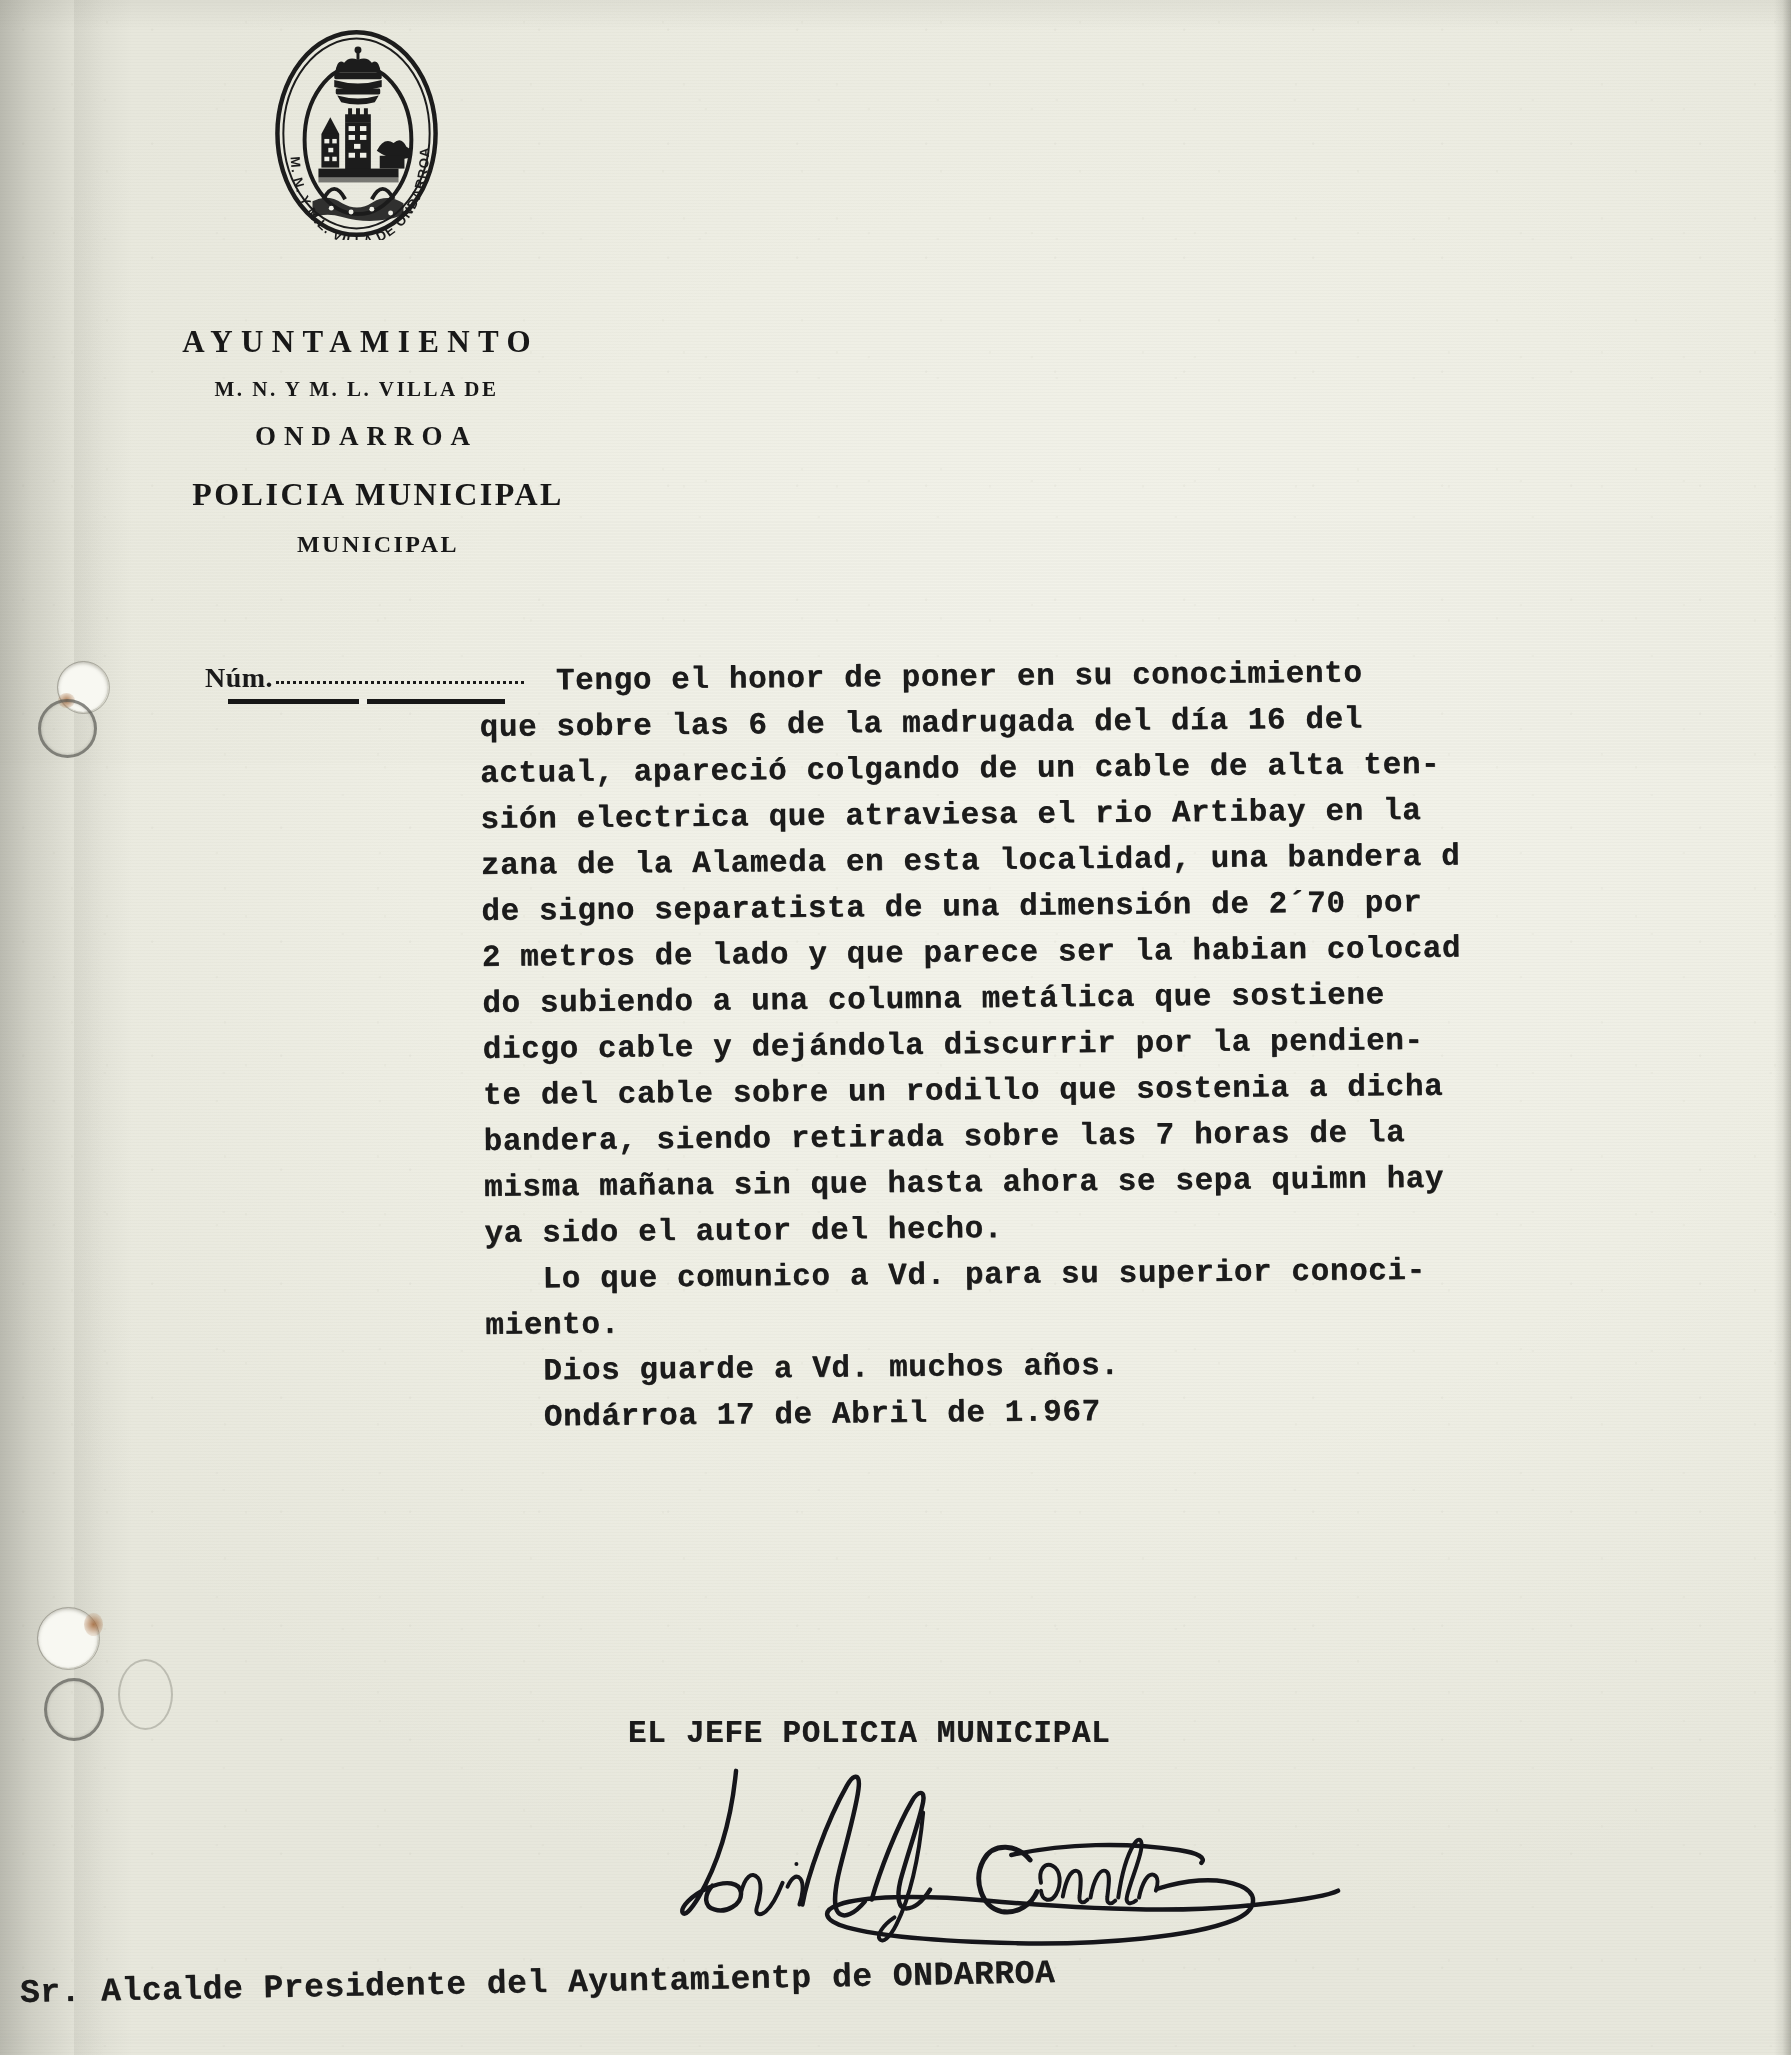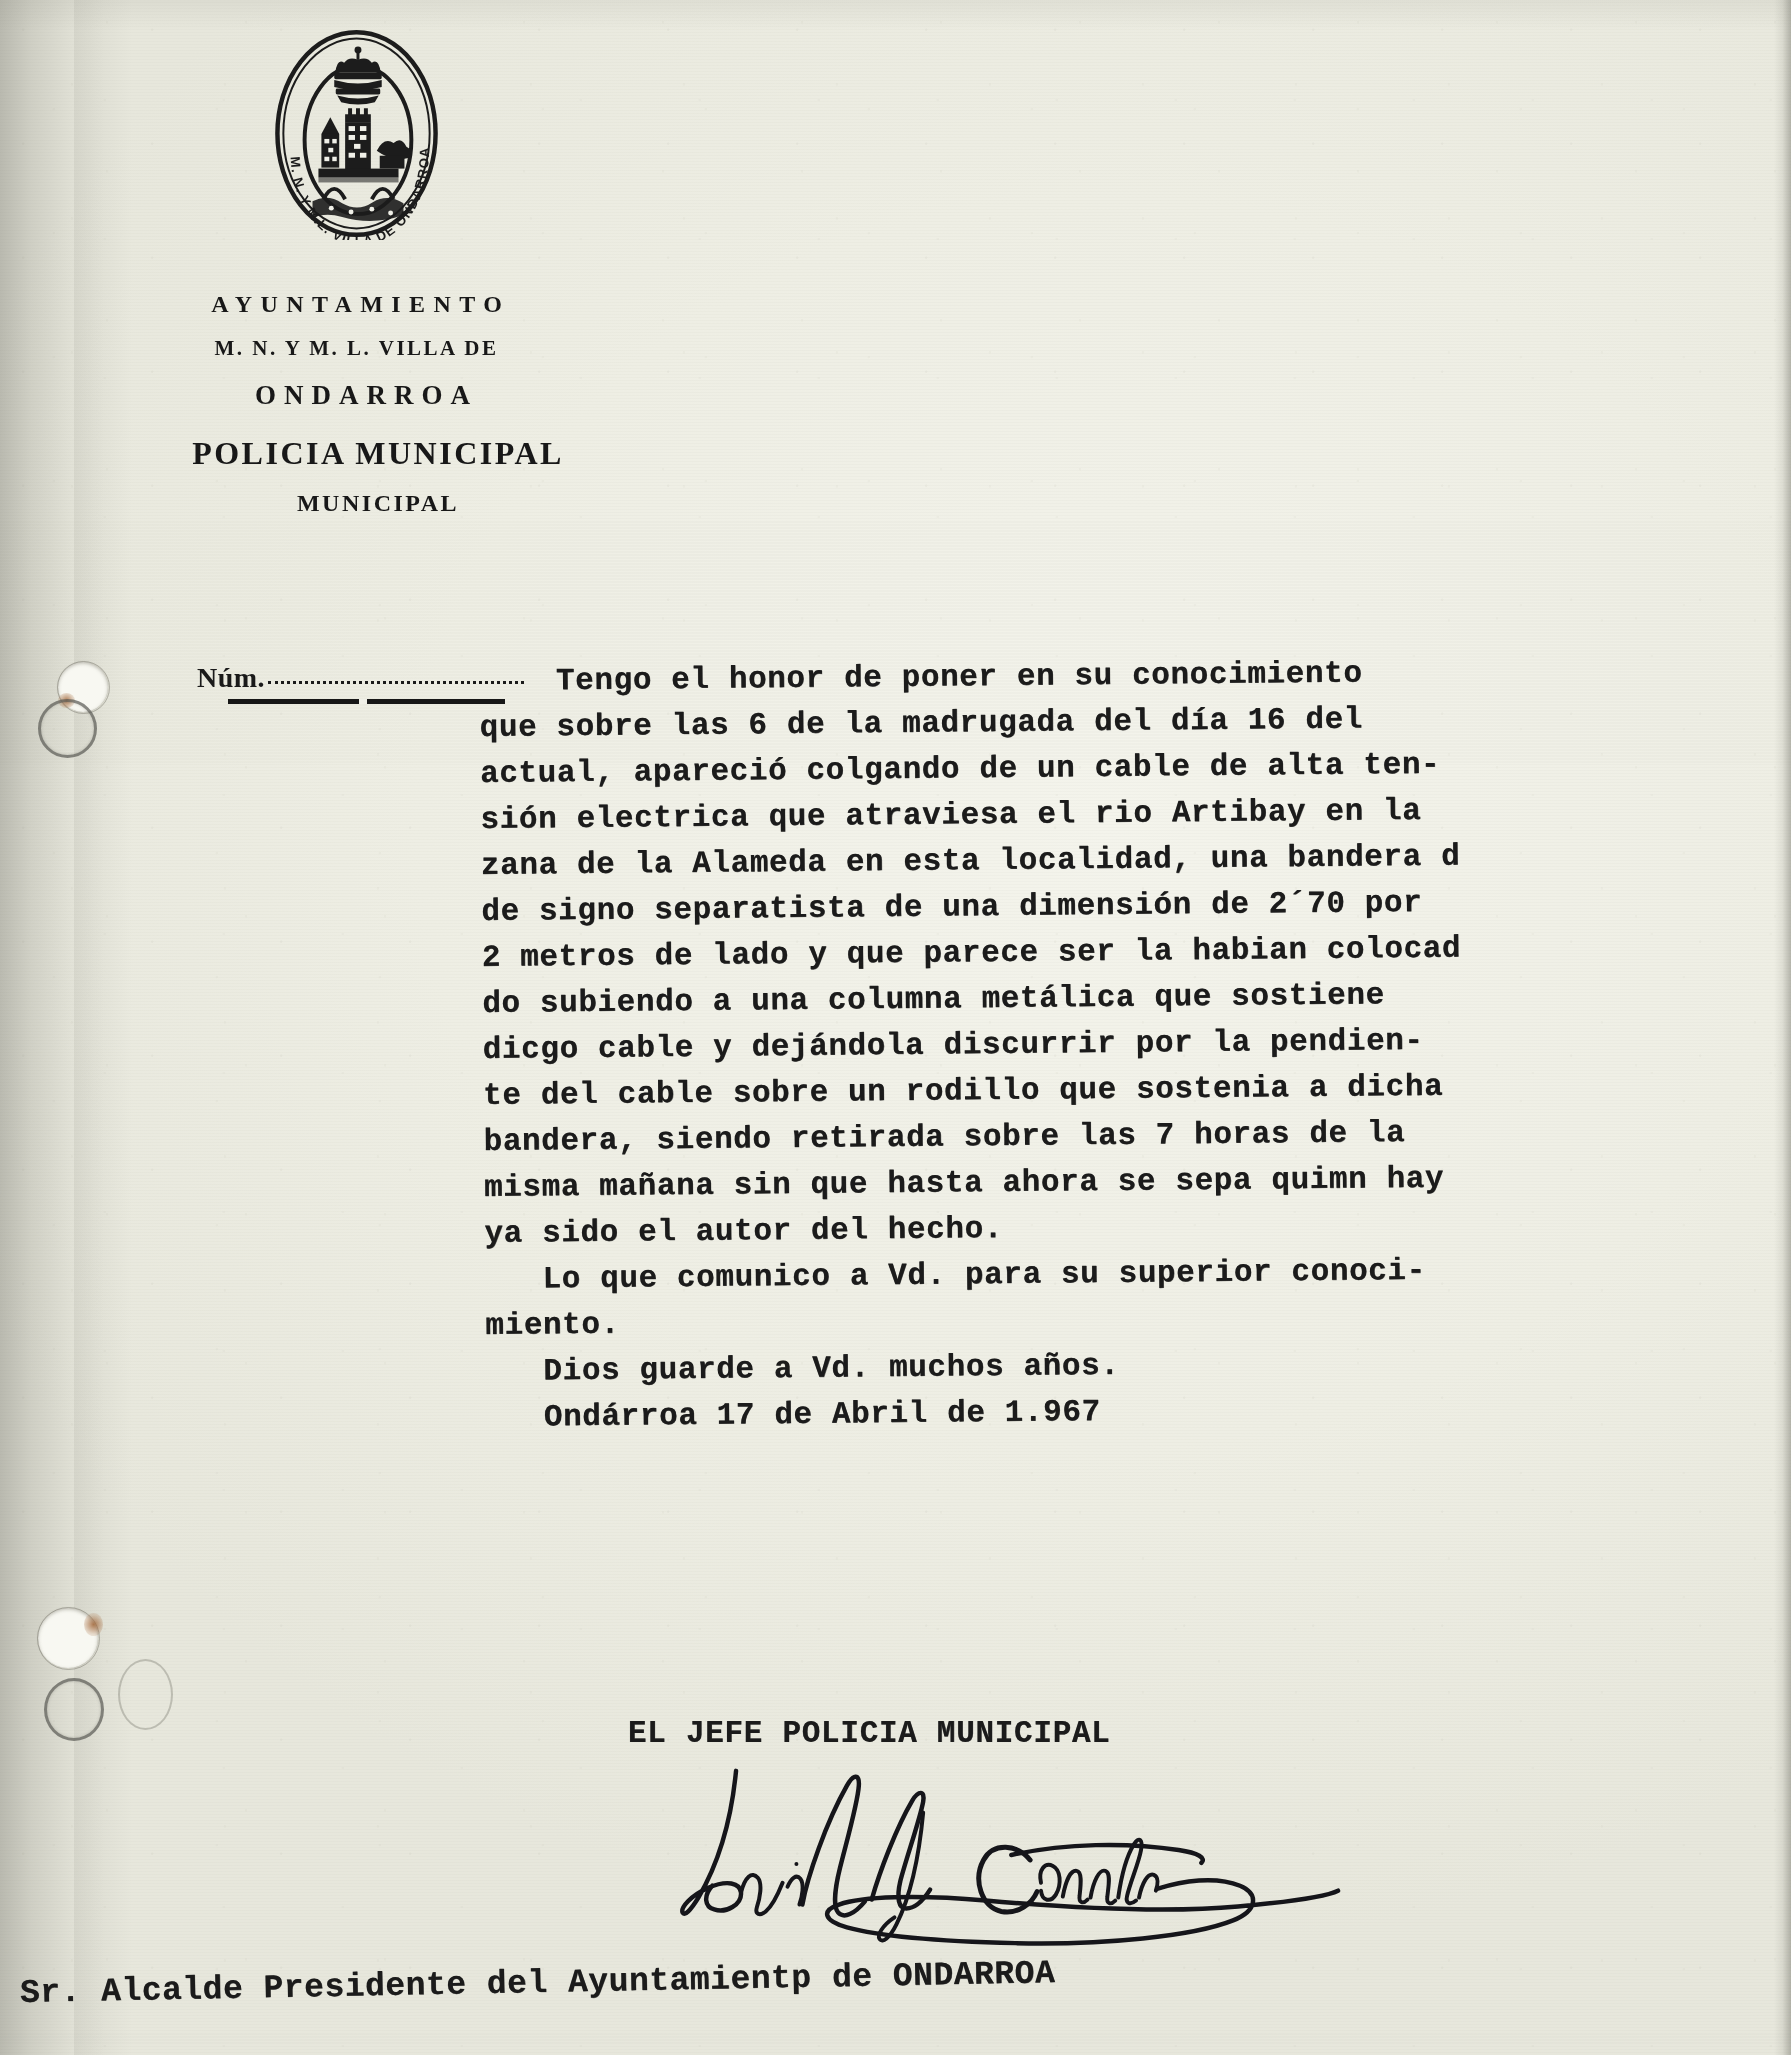--- a/index.html
+++ b/index.html
@@ -103,30 +103,30 @@
     left: 270px;
     top: 27px;
     width: 173px;
     height: 213px;
   }
   .seal svg { width: 100%; height: 100%; display: block; }
 
   
   .letterhead { position: absolute; left: 0; top: 292px; width: 713px; text-align: center; }
   .lh-line { font-weight: 700; color: #181818; line-height: 1; }
-  .lh-ayuntamiento { font-size: 24px; letter-spacing: 8.4px; padding-left: 8.4px; margin-bottom: 22px; }
+  .lh-ayuntamiento { font-size: 31px; letter-spacing: 8.4px; padding-left: 8.4px; margin-bottom: 22px; margin-top: 34px; }
   .lh-dela        { font-size: 23px; letter-spacing: 1.5px;  margin-bottom: 22px; }
   .lh-villa       { font-size: 21px; letter-spacing: 2.5px;  margin-bottom: 23px; }
   .lh-ondarroa    { font-size: 27px; letter-spacing: 8px; padding-left: 20px; margin-bottom: 28px; }
   .lh-policia     { font-size: 32px; letter-spacing: 2.5px;  margin-bottom: 22px; margin-left: 43px; }
   .lh-jefatura    { font-size: 24px; letter-spacing: 2.5px;  margin-left: 43px; }
 
   
   .num-block { position: absolute; left: 197px; top: 662px; width: 327px; }
-  .num-row { display: flex; align-items: baseline; }
+  .num-row { display: flex; align-items: baseline; margin-left: 8px; }
   .num-label { font-size: 28px; font-weight: 700; letter-spacing: 0.5px; }
   .num-dots {
     flex: 1;
     margin-left: 3px;
     position: relative;
     top: -3px;
     border-bottom: 3.5px dotted #1a1a1a;
     height: 7px;
   }
   .num-rule {

